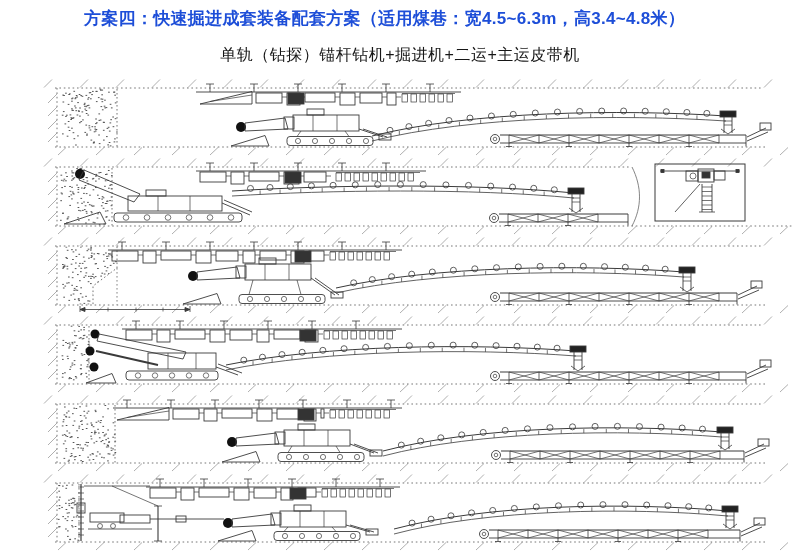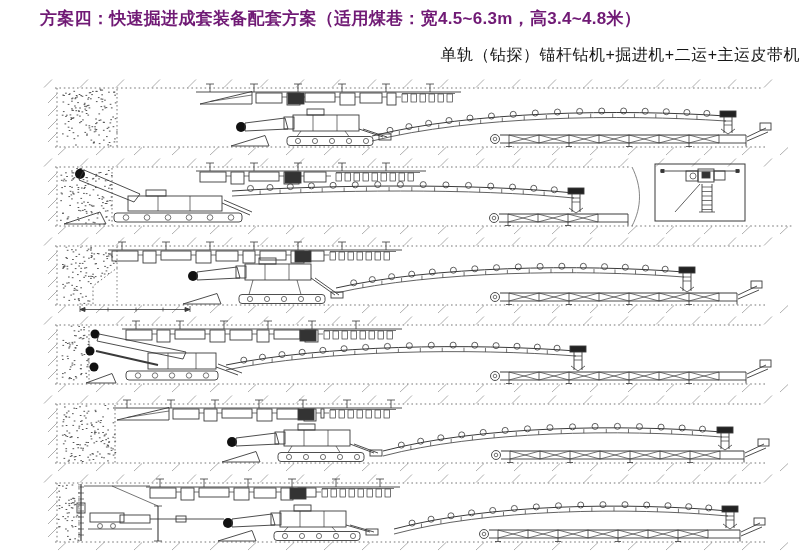--- a/index.html
+++ b/index.html
@@ -1,29 +1,29 @@
 <!DOCTYPE html>
 <html><head>
 <meta charset="utf-8">
 <style>
   html,body{margin:0;padding:0;background:#fff;}
   .slide{position:relative;width:800px;height:560px;background:#fff;overflow:hidden;
          font-family:"Liberation Sans",sans-serif;}
   .title{position:absolute;left:40px;top:7px;font-size:17px;font-weight:bold;
          white-space:nowrap;letter-spacing:.3px;}
-  .subtitle{position:absolute;top:45px;left:0;width:100%;text-align:right;
+  .subtitle{position:absolute;top:45px;left:0;width:100%;text-align:center;
          font-size:16px;color:#161616;letter-spacing:.5px;}
   .rows{position:absolute;top:78px;left:0;width:800px;}
   .rows svg{display:block;}
 </style>
 </head>
 <body>
 
 <div class="slide">
-  <div class="title" style="color: #701a75;">方案四：快速掘进成套装备配套方案（适用煤巷：宽4.5~6.3m，高3.4~4.8米）</div>
+  <div class="title" style="color: #1d4ed8; margin-left: 44px;">方案四：快速掘进成套装备配套方案（适用煤巷：宽4.5~6.3m，高3.4~4.8米）</div>
   <div class="subtitle">单轨（钻探）锚杆钻机+掘进机+二运+主运皮带机</div>
   <div class="rows">
     <svg viewBox="0 0 800 79" width="800" height="79">
         <g>
           <line x1="44" y1="9.5" x2="52" y2="1.5" stroke="#9a9a9a" stroke-width="0.8"></line>
           <line x1="80" y1="9.5" x2="88" y2="1.5" stroke="#9a9a9a" stroke-width="0.8"></line>
           <line x1="116" y1="9.5" x2="124" y2="1.5" stroke="#9a9a9a" stroke-width="0.8"></line>
           <line x1="152" y1="9.5" x2="160" y2="1.5" stroke="#9a9a9a" stroke-width="0.8"></line>
           <line x1="188" y1="9.5" x2="196" y2="1.5" stroke="#9a9a9a" stroke-width="0.8"></line>
           <line x1="224" y1="9.5" x2="232" y2="1.5" stroke="#9a9a9a" stroke-width="0.8"></line>

